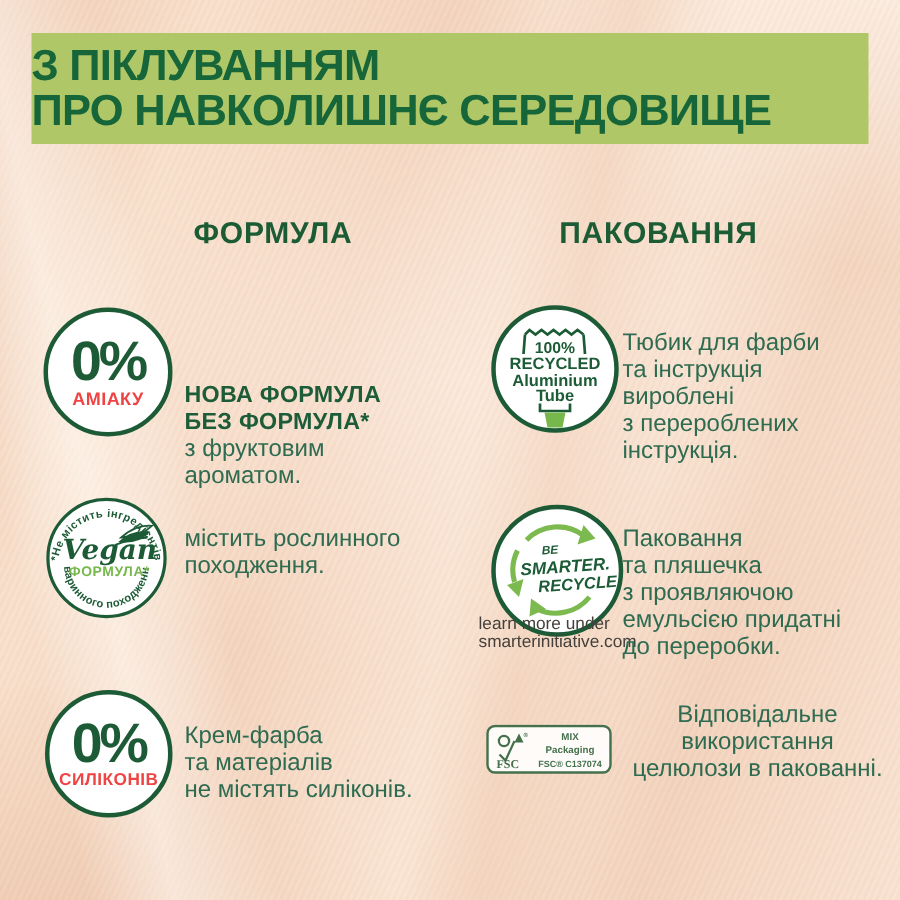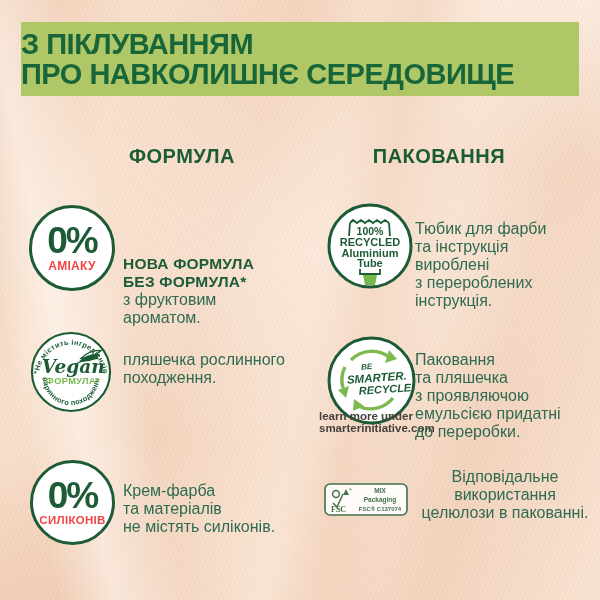--- a/index.html
+++ b/index.html
@@ -38,21 +38,21 @@
   .col-header.formula{left:40px;width:195px;}
   .col-header.packaging{left:330px;width:175px;}
   .badge-circle{
     position:absolute;border:3px solid #1d5b36;border-radius:50%;background:#fff;
     display:flex;flex-direction:column;align-items:center;justify-content:center;box-sizing:border-box;
   }
   .zero{color:#1d5b36;font-weight:bold;font-size:37px;line-height:34px;letter-spacing:-2px;}
   .zero-label{color:#ef4444;font-weight:bold;font-size:12px;letter-spacing:0.3px;margin-top:1px;}
   .textblock{position:absolute;color:#2e6b50;font-size:16px;line-height:18px;}
   .textblock .b{color:#1c5c38;font-weight:bold;font-size:15.5px;letter-spacing:0.2px;}
-  .note{position:absolute;color:#45403c;font-size:11.5px;line-height:12px;font-weight:bold;}
+  .note{position:absolute;color:#45403c;font-size:11.5px;line-height:12px;font-weight:normal;}
   
   .arc-text{fill:#1d5b36;font-size:7.6px;font-weight:bold;letter-spacing:0.3px;font-family:"Liberation Sans",sans-serif;}
   .vegan-script{fill:#1d5b36;font-family:"DejaVu Serif",serif;font-style:italic;font-weight:bold;font-size:19px;}
   .vegan-label{fill:#77b84d;font-weight:bold;font-size:9.5px;letter-spacing:0.4px;font-family:"Liberation Sans",sans-serif;}
   .tube-text{fill:#1d5b36;font-weight:bold;font-family:"Liberation Sans",sans-serif;}
   .smarter-text{fill:#1d5b36;font-weight:bold;font-style:italic;font-family:"Liberation Sans",sans-serif;}
   .fsc-text{fill:#44704c;font-weight:bold;font-family:"Liberation Sans",sans-serif;}
   .fsc-logo-text{fill:#44704c;font-weight:bold;font-family:"Liberation Serif",serif;}
 </style>
 </head>
@@ -93,21 +93,21 @@
     </text>
     <text class="vegan-script" x="12" y="43">Vegan</text>
     <g>
       <path d="M 50,31 Q 60,22 72,24 Q 64,33 50,31 Z" fill="#1d5b36"></path>
       <path d="M 52,28 Q 62,19 73,20 Q 66,27 52,28 Z" fill="none" stroke="#1d5b36" stroke-width="1.2"></path>
       <path d="M 48,33 Q 58,29 70,28" fill="none" stroke="#1d5b36" stroke-width="1.2"></path>
     </g>
     <text class="vegan-label" x="44" y="54" text-anchor="middle">ФОРМУЛА*</text>
   </svg>
   <div class="textblock" style="left:123px;top:351px;width:210px;">
-    <div>пляшечка рослинного</div>
+    <div>містить рослинного</div>
     <div>походження.</div>
   </div>
 
   <div class="badge-circle" style="left:30px;top:460px;width:85px;height:85px;">
     <div class="zero">0%</div>
     <div class="zero-label" style="font-size:11.5px;">СИЛІКОНІВ</div>
   </div>
   <div class="textblock" style="left:123px;top:482px;width:210px;">
     <div>Крем-фарба</div>
     <div>та матеріалів</div>

